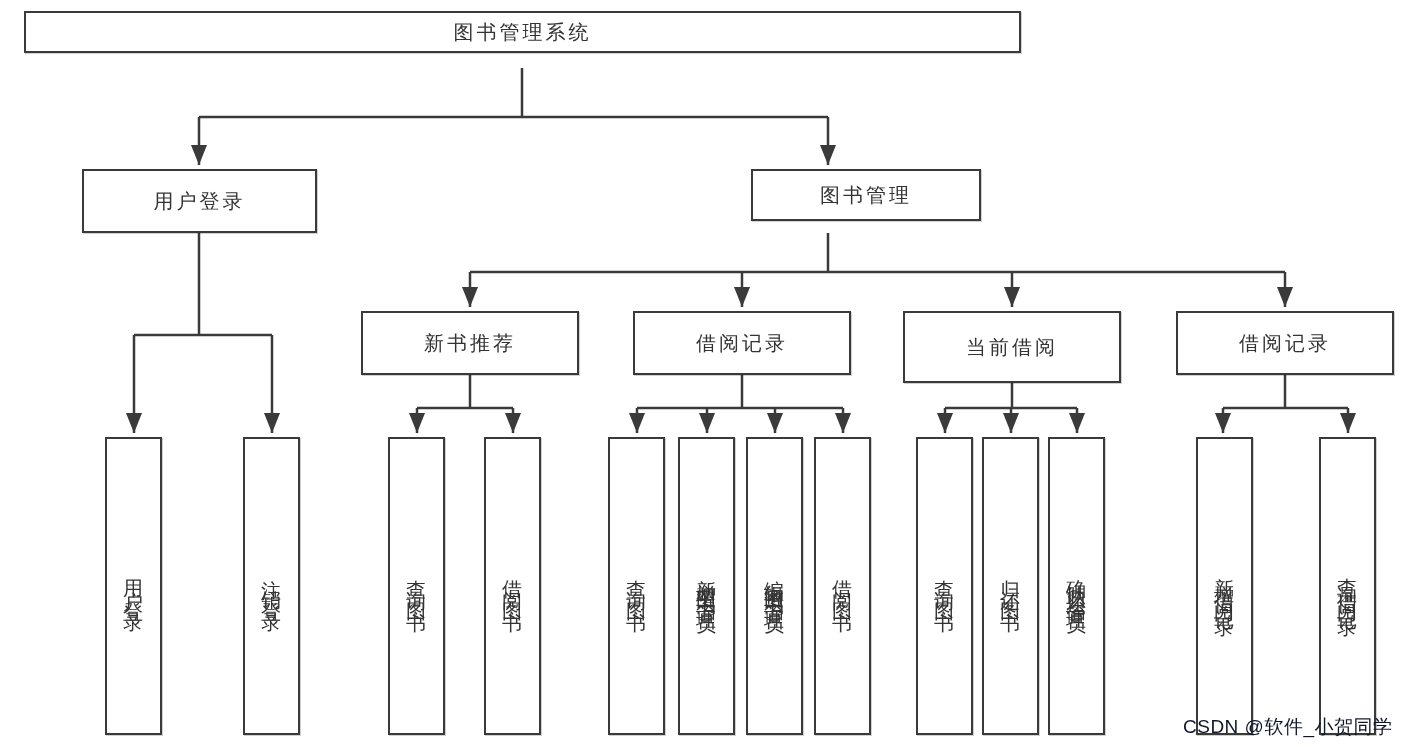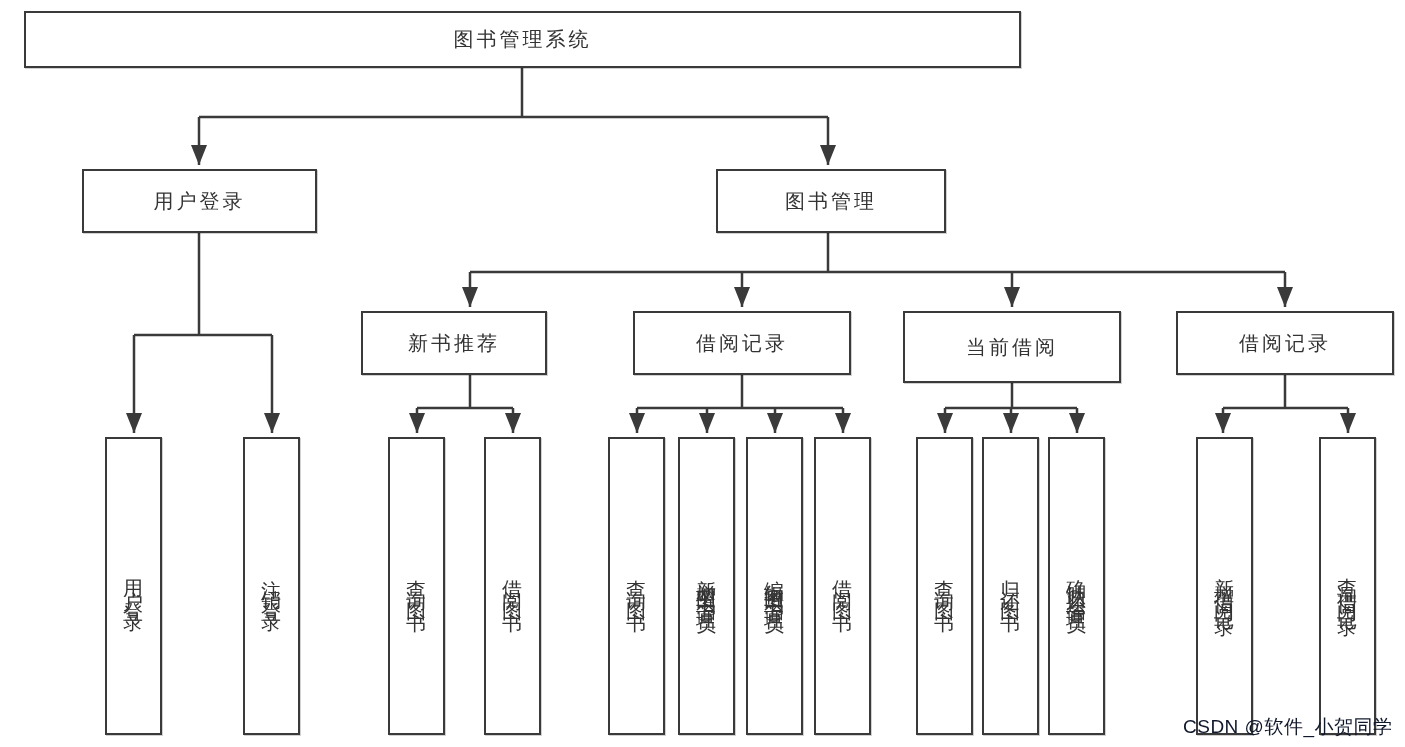--- a/index.html
+++ b/index.html
@@ -53,24 +53,24 @@
     writing-mode: vertical-rl;
     font-size: 20px;
     letter-spacing: 11px;
     line-height: 1;
     color: #333333;
   }
   .vbox.ls-med span { letter-spacing: 8px; }
   .vbox.ls-tight span { letter-spacing: 5px; }
 
   
-  .root-box   { left: 24px;  top: 11px;  width: 997px; height: 57px; align-items: center; }
+  .root-box   { left: 24px;  top: 11px;  width: 997px; height: 42px; align-items: center; }
   .b-userlog  { left: 82px;  top: 169px; width: 235px; height: 64px; }
-  .b-bookmg   { left: 716px; top: 169px; width: 230px; height: 64px; }
-  .m-newrec   { left: 361px; top: 311px; width: 186px; height: 64px; }
+  .b-bookmg   { left: 751px; top: 169px; width: 230px; height: 52px; }
+  .m-newrec   { left: 361px; top: 311px; width: 218px; height: 64px; }
   .m-borrow   { left: 633px; top: 311px; width: 218px; height: 64px; }
   .m-current  { left: 903px; top: 311px; width: 218px; height: 72px; }
   .m-records  { left: 1176px; top: 311px; width: 218px; height: 64px; }
 
   
   .g1a { left: 105px;  }
   .g1b { left: 243px;  }
   .g2a { left: 388px;  }
   .g2b { left: 484px;  }
   .g3a { left: 608px;  }

